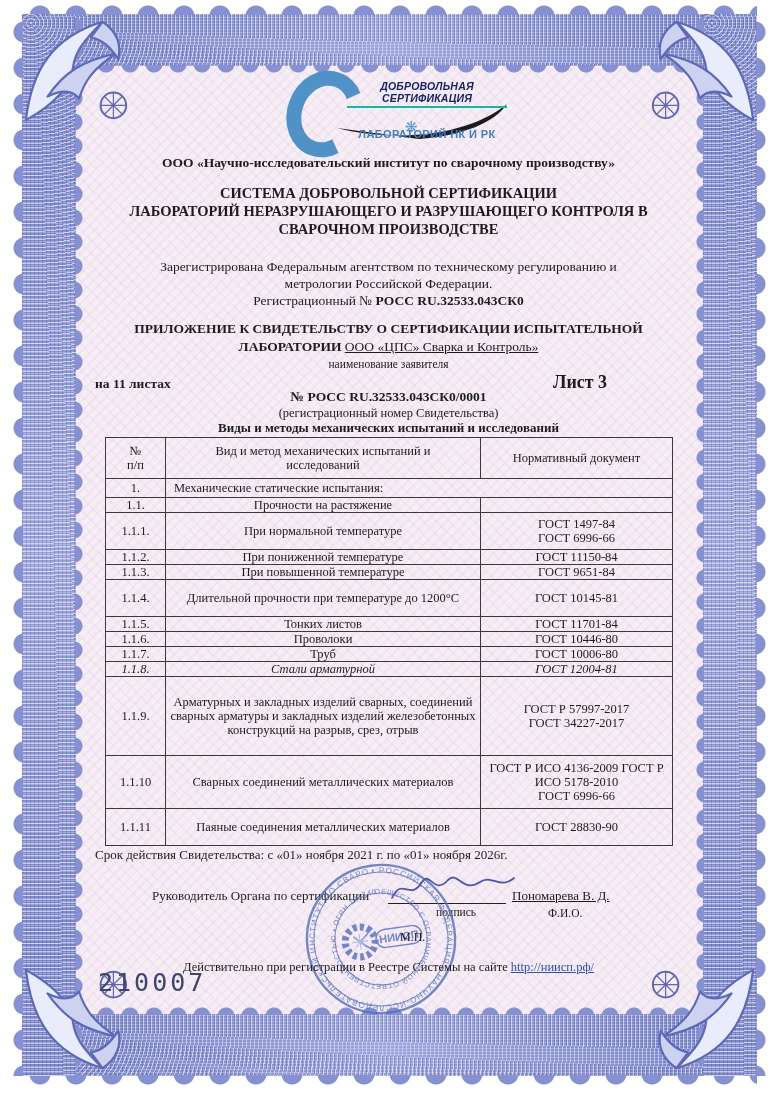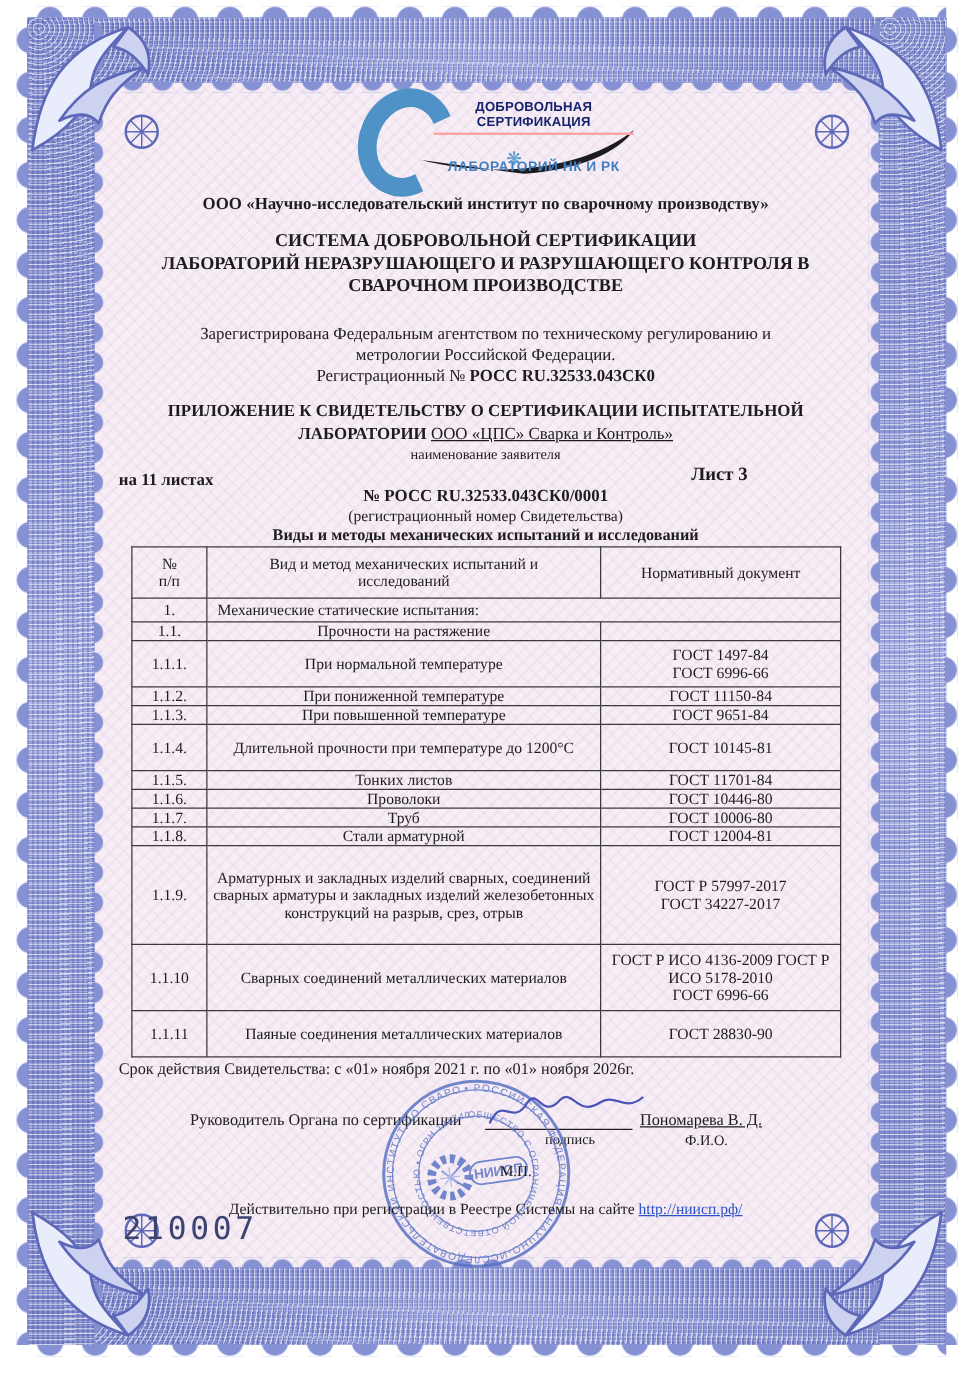--- a/index.html
+++ b/index.html
@@ -47,33 +47,33 @@
   .corner.br{right:-4px;bottom:-4px;transform:scale(-1,-1);}
   
   .abs{position:absolute;z-index:3;}
   .ctr{left:0;right:0;text-align:center;}
   .pre{white-space:pre-line;}
   .b{font-weight:bold;}
   .logo{left:287px;top:70px;width:230px;height:72px;font-family:"Liberation Sans",sans-serif;}
   .logo-c{position:absolute;left:0;top:0;width:46px;height:58px;border:15px solid #4f92c8;
           border-right-color:transparent;border-radius:50%;transform:rotate(20deg);}
   .logo-text{position:absolute;left:60px;top:10px;width:160px;text-align:center;}
-  .logo-l1{font-size:10.5px;font-weight:bold;color:#15246b;border-bottom:2px solid #fca5a5;
-           padding-bottom:2px;letter-spacing:.2px;}
+  .logo-l1{font-size:10.5px;font-weight:bold;color:#15246b;border-bottom:2px solid #14b8a6;
+           padding-bottom:2px;letter-spacing:.2px;font-style:italic;}
   .logo-l2{font-size:11px;font-weight:bold;color:#3f7fc1;padding-top:20px;letter-spacing:.4px;}
   .logo-swoosh{position:absolute;left:48px;top:28px;}
   .logo-sparkle{position:absolute;left:118px;top:48px;font-size:15px;color:#5b9ccf;}
   .org-line{top:155px;font-weight:bold;font-size:13.5px;}
   .sys-title{top:184px;font-weight:bold;font-size:14.5px;line-height:18px;}
   .reg-block{top:258px;font-size:13.5px;line-height:17px;}
   .annex{top:320px;font-weight:bold;font-size:13.5px;line-height:18px;}
   .annex .applicant{font-weight:normal;text-decoration:underline;}
   .applicant-caption{top:358px;font-size:11.5px;font-weight:normal;}
   .sheets{left:95px;top:376px;font-weight:bold;font-size:13.5px;}
-  .sheet-no{left:553px;top:372px;font-weight:bold;font-size:15px;}
+  .sheet-no{left:553px;top:372px;font-weight:bold;font-size:18px;}
   .cert-num{top:389px;font-weight:bold;font-size:13.5px;}
   .cert-num-cap{top:406px;font-size:12.5px;}
   .tbl-title{top:420px;font-weight:bold;font-size:13px;}
   table.tests{position:absolute;z-index:3;left:105px;top:437px;width:567px;border-collapse:collapse;
       table-layout:fixed;font-size:12.5px;line-height:14px;}
   table.tests col.c1{width:60px;} table.tests col.c2{width:315px;} table.tests col.c3{width:192px;}
   table.tests th,table.tests td{border:1px solid #3a3a3a;padding:0 4px;vertical-align:middle;
       text-align:center;font-weight:normal;overflow:hidden;}
   table.tests thead tr{height:41px;}
   table.tests td.left{text-align:left;padding-left:8px;}
@@ -237,21 +237,21 @@
         <tr style="height: 14px;">
           <td>1.1.6.</td>
           <td>Проволоки</td>
           <td class="pre">ГОСТ 10446-80</td>
         </tr>
         <tr style="height: 14px;">
           <td>1.1.7.</td>
           <td>Труб</td>
           <td class="pre">ГОСТ 10006-80</td>
         </tr>
-        <tr style="height: 15px;">
+        <tr style="height: 15px; font-style: italic;">
           <td>1.1.8.</td>
           <td>Стали арматурной</td>
           <td class="pre">ГОСТ 12004-81</td>
         </tr>
         <tr style="height: 79px;">
           <td>1.1.9.</td>
           <td>Арматурных и закладных изделий сварных, соединений сварных арматуры и закладных изделий железобетонных конструкций на разрыв, срез, отрыв</td>
           <td class="pre">ГОСТ Р 57997-2017
 ГОСТ 34227-2017</td>
         </tr>

